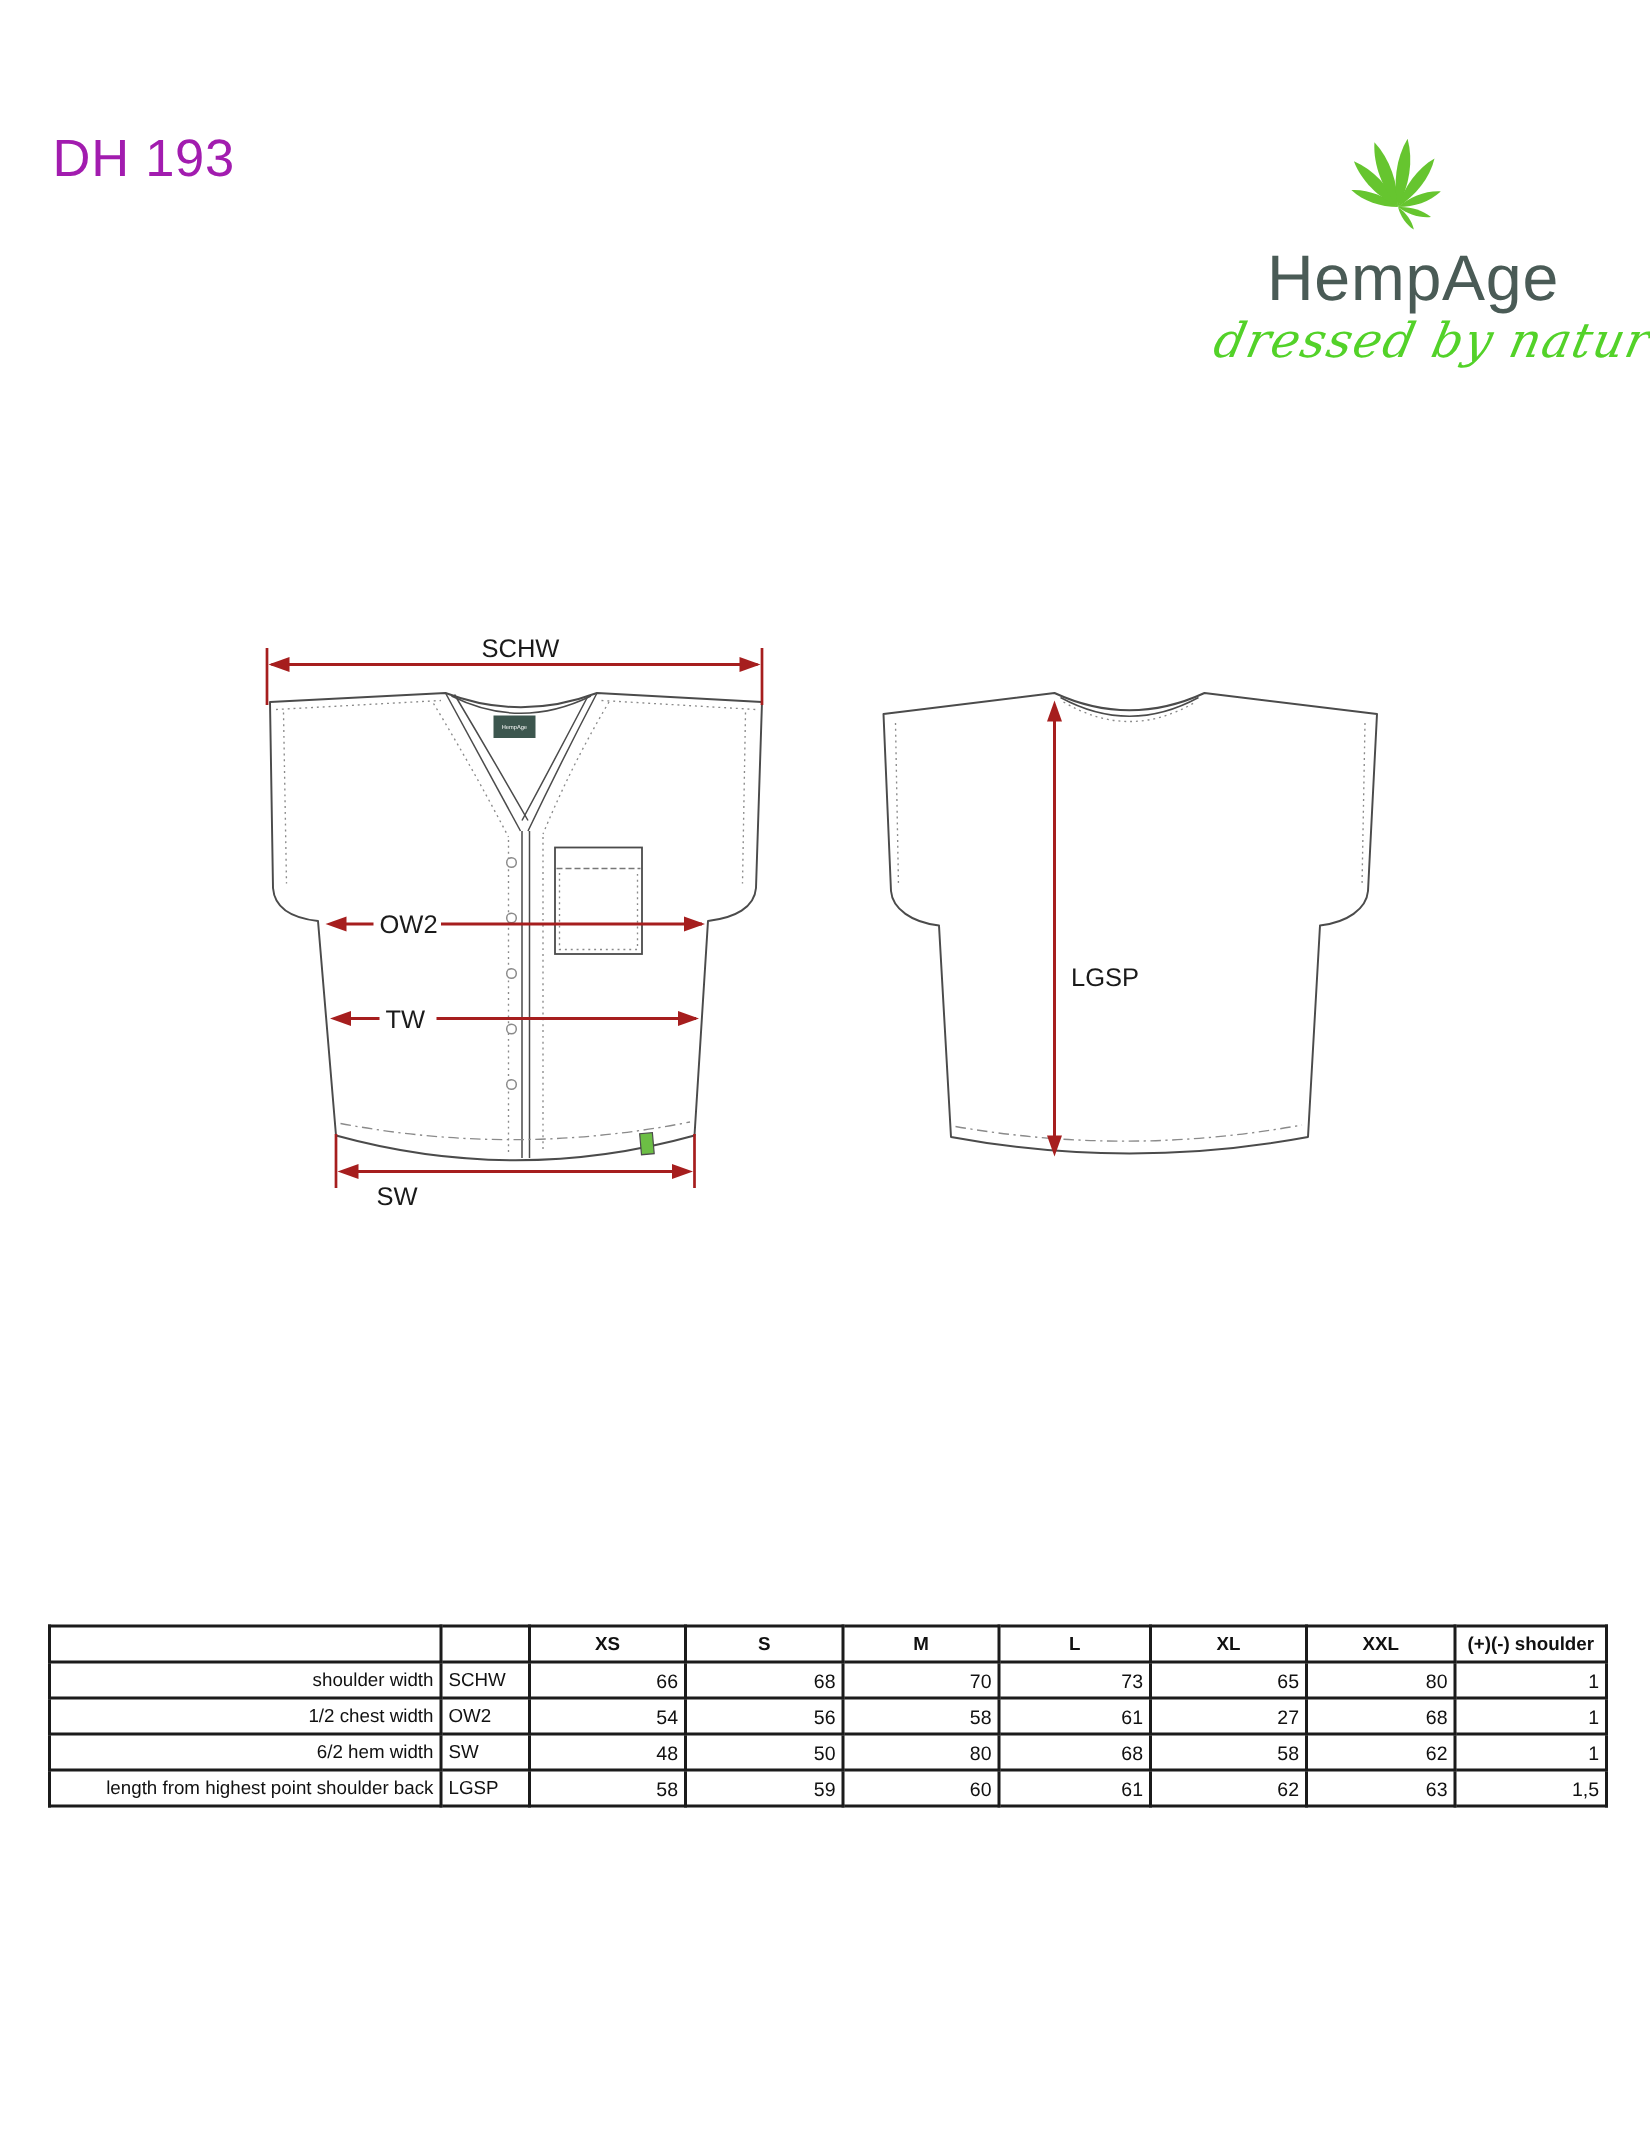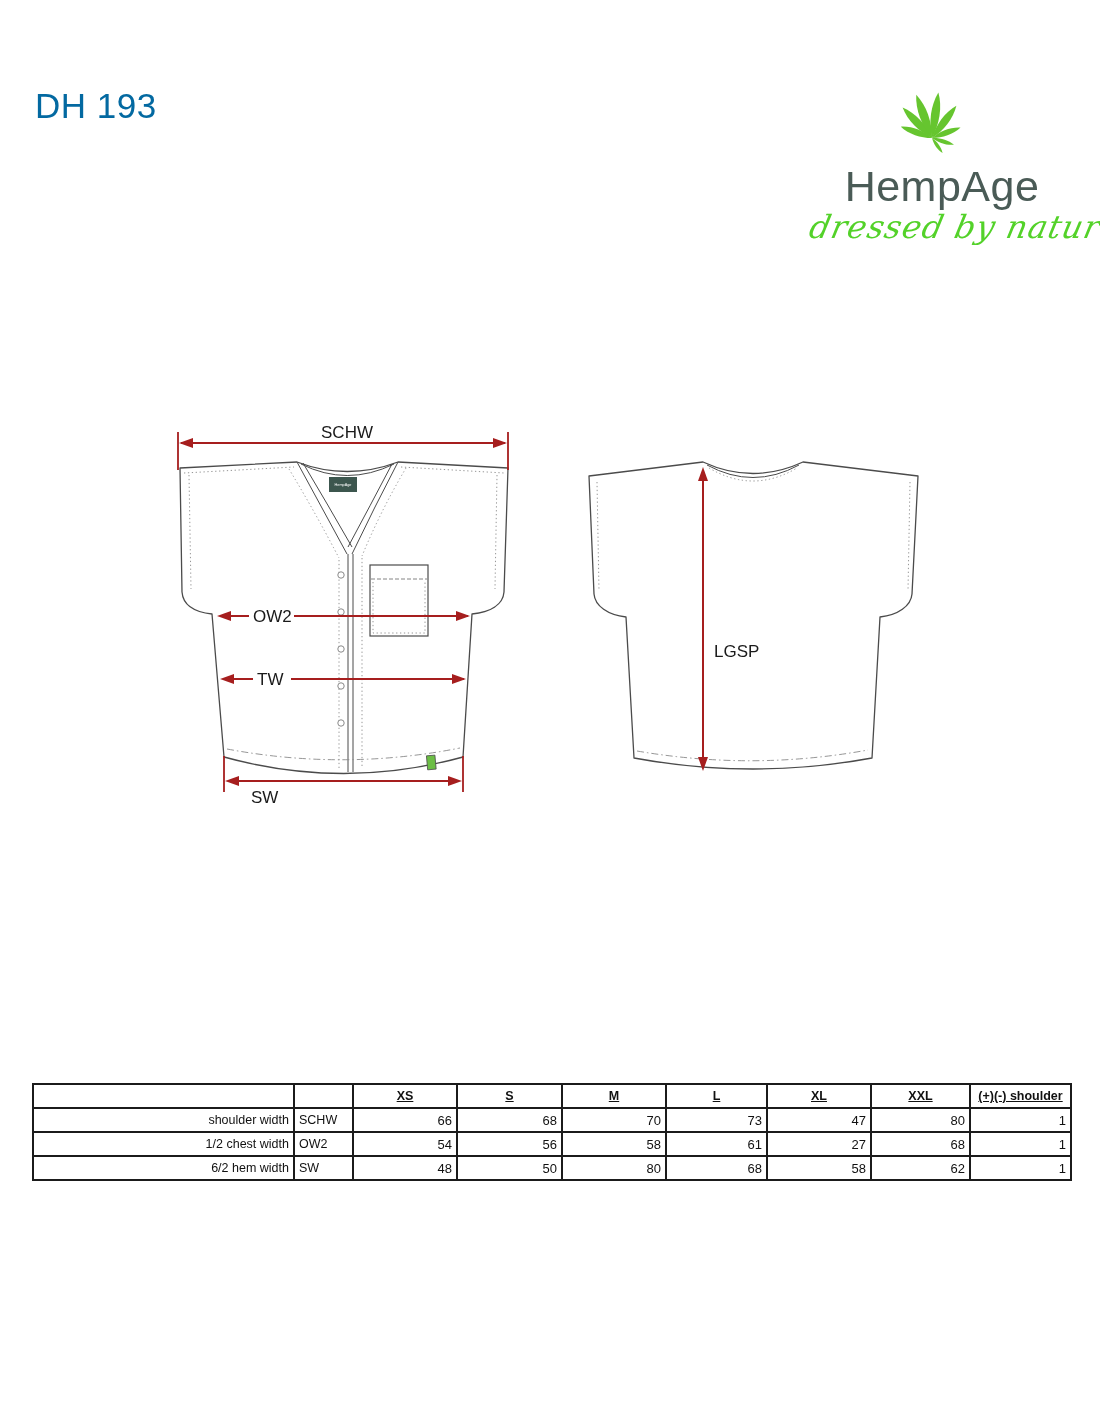--- a/index.html
+++ b/index.html
@@ -5,21 +5,21 @@
   html,body{margin:0;padding:0;background:#ffffff;}
   .page{
     position:relative;
     width:1100px;height:1422px;
     background:#ffffff;
     font-family:"Liberation Sans", sans-serif;
     overflow:hidden;
   }
   .page-title{
     position:absolute;left:35px;top:86px;margin:0;
-    font-size:35px;font-weight:400;color:#0369a1;letter-spacing:0.5px;
+    font-size:35px;font-weight:400;color:#a21caf;letter-spacing:0.5px;
   }
   .logo{position:absolute;left:800px;top:78px;width:270px;height:180px;}
   .leaf-svg{position:absolute;left:78px;top:2px;}
   .brand-name{
     position:absolute;left:42px;top:84px;width:200px;
     font-size:43px;color:#4A5B56;letter-spacing:0.5px;text-align:center;
   }
   .brand-tagline{
     position:absolute;left:10px;top:130px;width:250px;
     font-family:"DejaVu Serif", serif;font-style:italic;
@@ -32,21 +32,21 @@
     position:absolute;left:32px;top:1083px;width:1038px;
     border-collapse:collapse;table-layout:fixed;
     font-size:13px;color:#111;
   }
   .spec-table th,.spec-table td{
     border:2px solid #1b1b1b;
     padding:0 4px;height:22px;
     overflow:hidden;white-space:nowrap;
     font-weight:normal;
   }
-  .spec-table th{font-weight:bold;text-align:center;font-size:12.5px;text-decoration:underline;}
+  .spec-table th{font-weight:bold;text-align:center;font-size:12.5px;}
   .c-name{text-align:right;padding-left:5px;font-size:12.5px;}
   .c-code{text-align:left;padding-left:4px;font-size:12.5px;}
   .c-val{text-align:right;padding-right:4px;margin-top:42px;}
   .garment{fill:#ffffff;stroke:#4b4b4b;stroke-width:1.3;stroke-linejoin:round;}
   .seam{fill:none;stroke:#4b4b4b;stroke-width:1;}
   .stitch{fill:none;stroke:#8a8a8a;stroke-width:0.9;stroke-dasharray:1.3,2.6;}
   .hemstitch{fill:none;stroke:#8a8a8a;stroke-width:0.9;stroke-dasharray:7,3,1.5,3;}
   .flap{fill:none;stroke:#777;stroke-width:0.9;stroke-dasharray:4,2;}
   .dim{stroke:#A61E1E;stroke-width:2;fill:none;}
   .dimext{stroke:#A61E1E;stroke-width:1.8;fill:none;}
@@ -196,21 +196,21 @@
         <th>XXL</th>
         <th>(+)(-) shoulder</th>
       </tr>
       <tr>
         <td class="c-name">shoulder width</td>
         <td class="c-code">SCHW</td>
         <td class="c-val">66</td>
         <td class="c-val">68</td>
         <td class="c-val">70</td>
         <td class="c-val">73</td>
-        <td class="c-val">47</td>
+        <td class="c-val">65</td>
         <td class="c-val">80</td>
         <td class="c-val">1</td>
       </tr>
       <tr>
         <td class="c-name">1/2 chest width</td>
         <td class="c-code">OW2</td>
         <td class="c-val">54</td>
         <td class="c-val">56</td>
         <td class="c-val">58</td>
         <td class="c-val">61</td>
@@ -222,15 +222,26 @@
         <td class="c-name">6/2 hem width</td>
         <td class="c-code">SW</td>
         <td class="c-val">48</td>
         <td class="c-val">50</td>
         <td class="c-val">80</td>
         <td class="c-val">68</td>
         <td class="c-val">58</td>
         <td class="c-val">62</td>
         <td class="c-val">1</td>
       </tr>
+      <tr>
+        <td class="c-name">length from highest point shoulder back</td>
+        <td class="c-code">LGSP</td>
+        <td class="c-val">58</td>
+        <td class="c-val">59</td>
+        <td class="c-val">60</td>
+        <td class="c-val">61</td>
+        <td class="c-val">62</td>
+        <td class="c-val">63</td>
+        <td class="c-val">1,5</td>
+      </tr>
     </tbody>
   </table>
 </div>
 
 </body></html>

